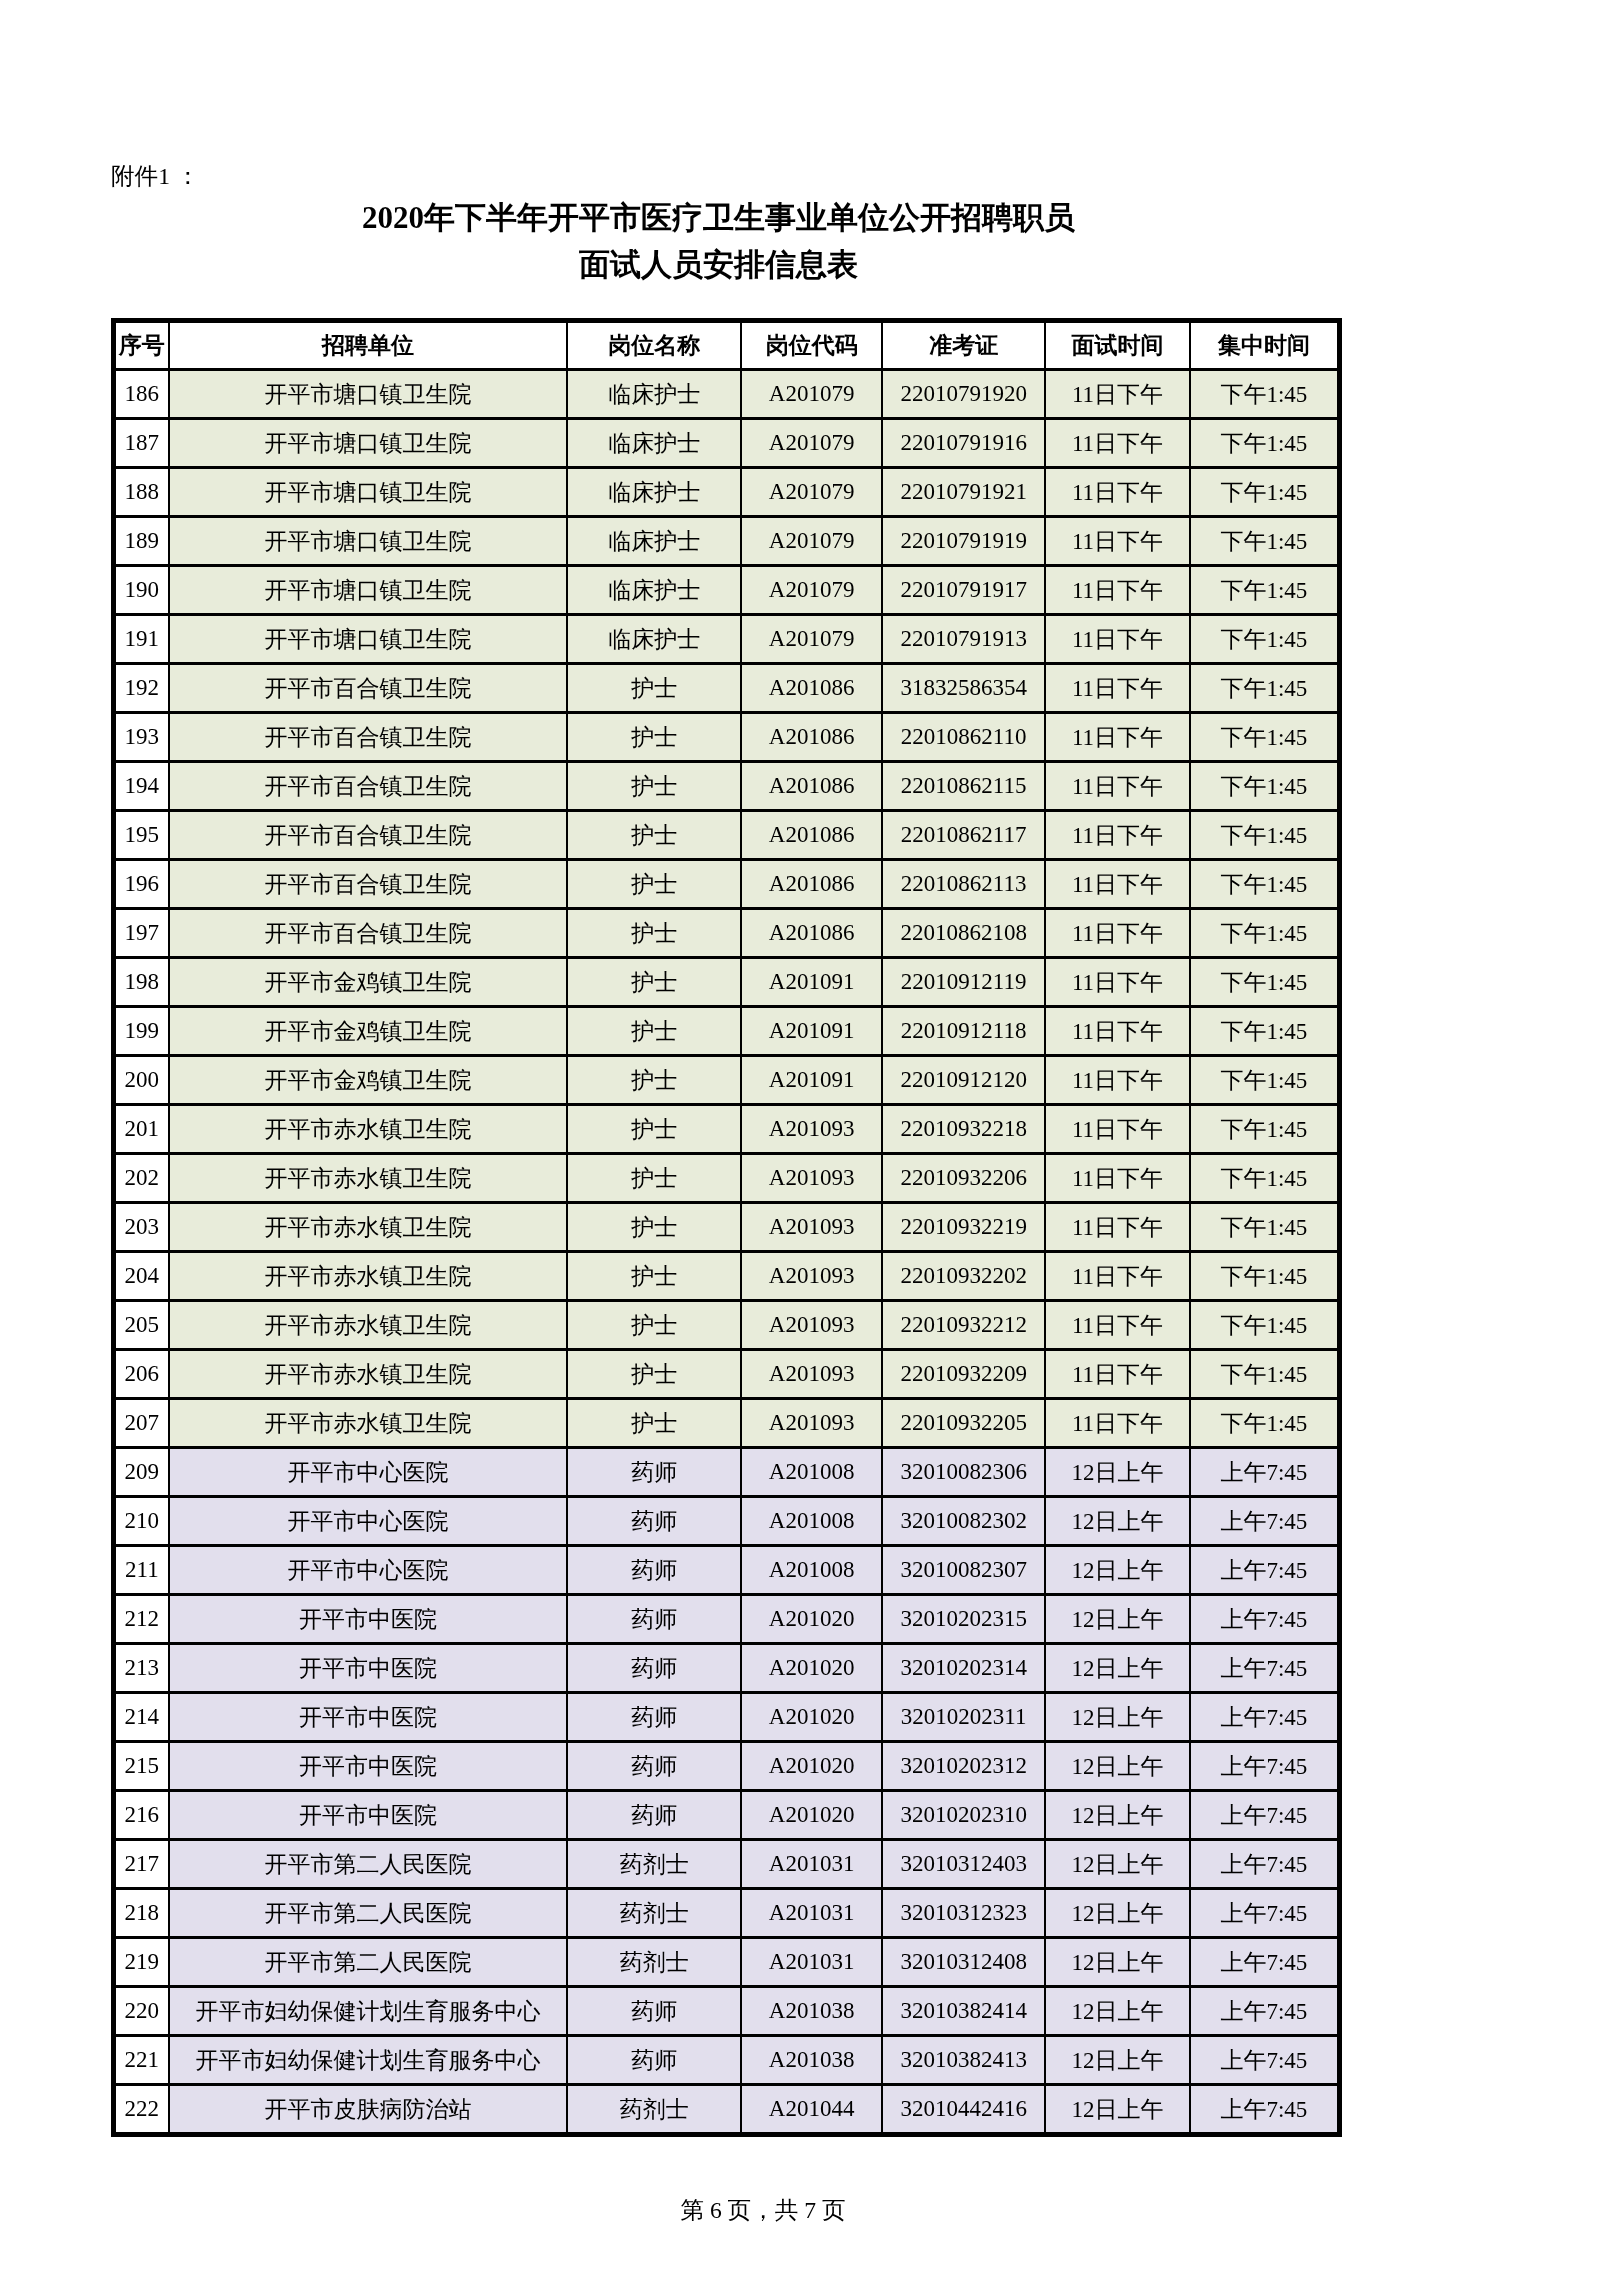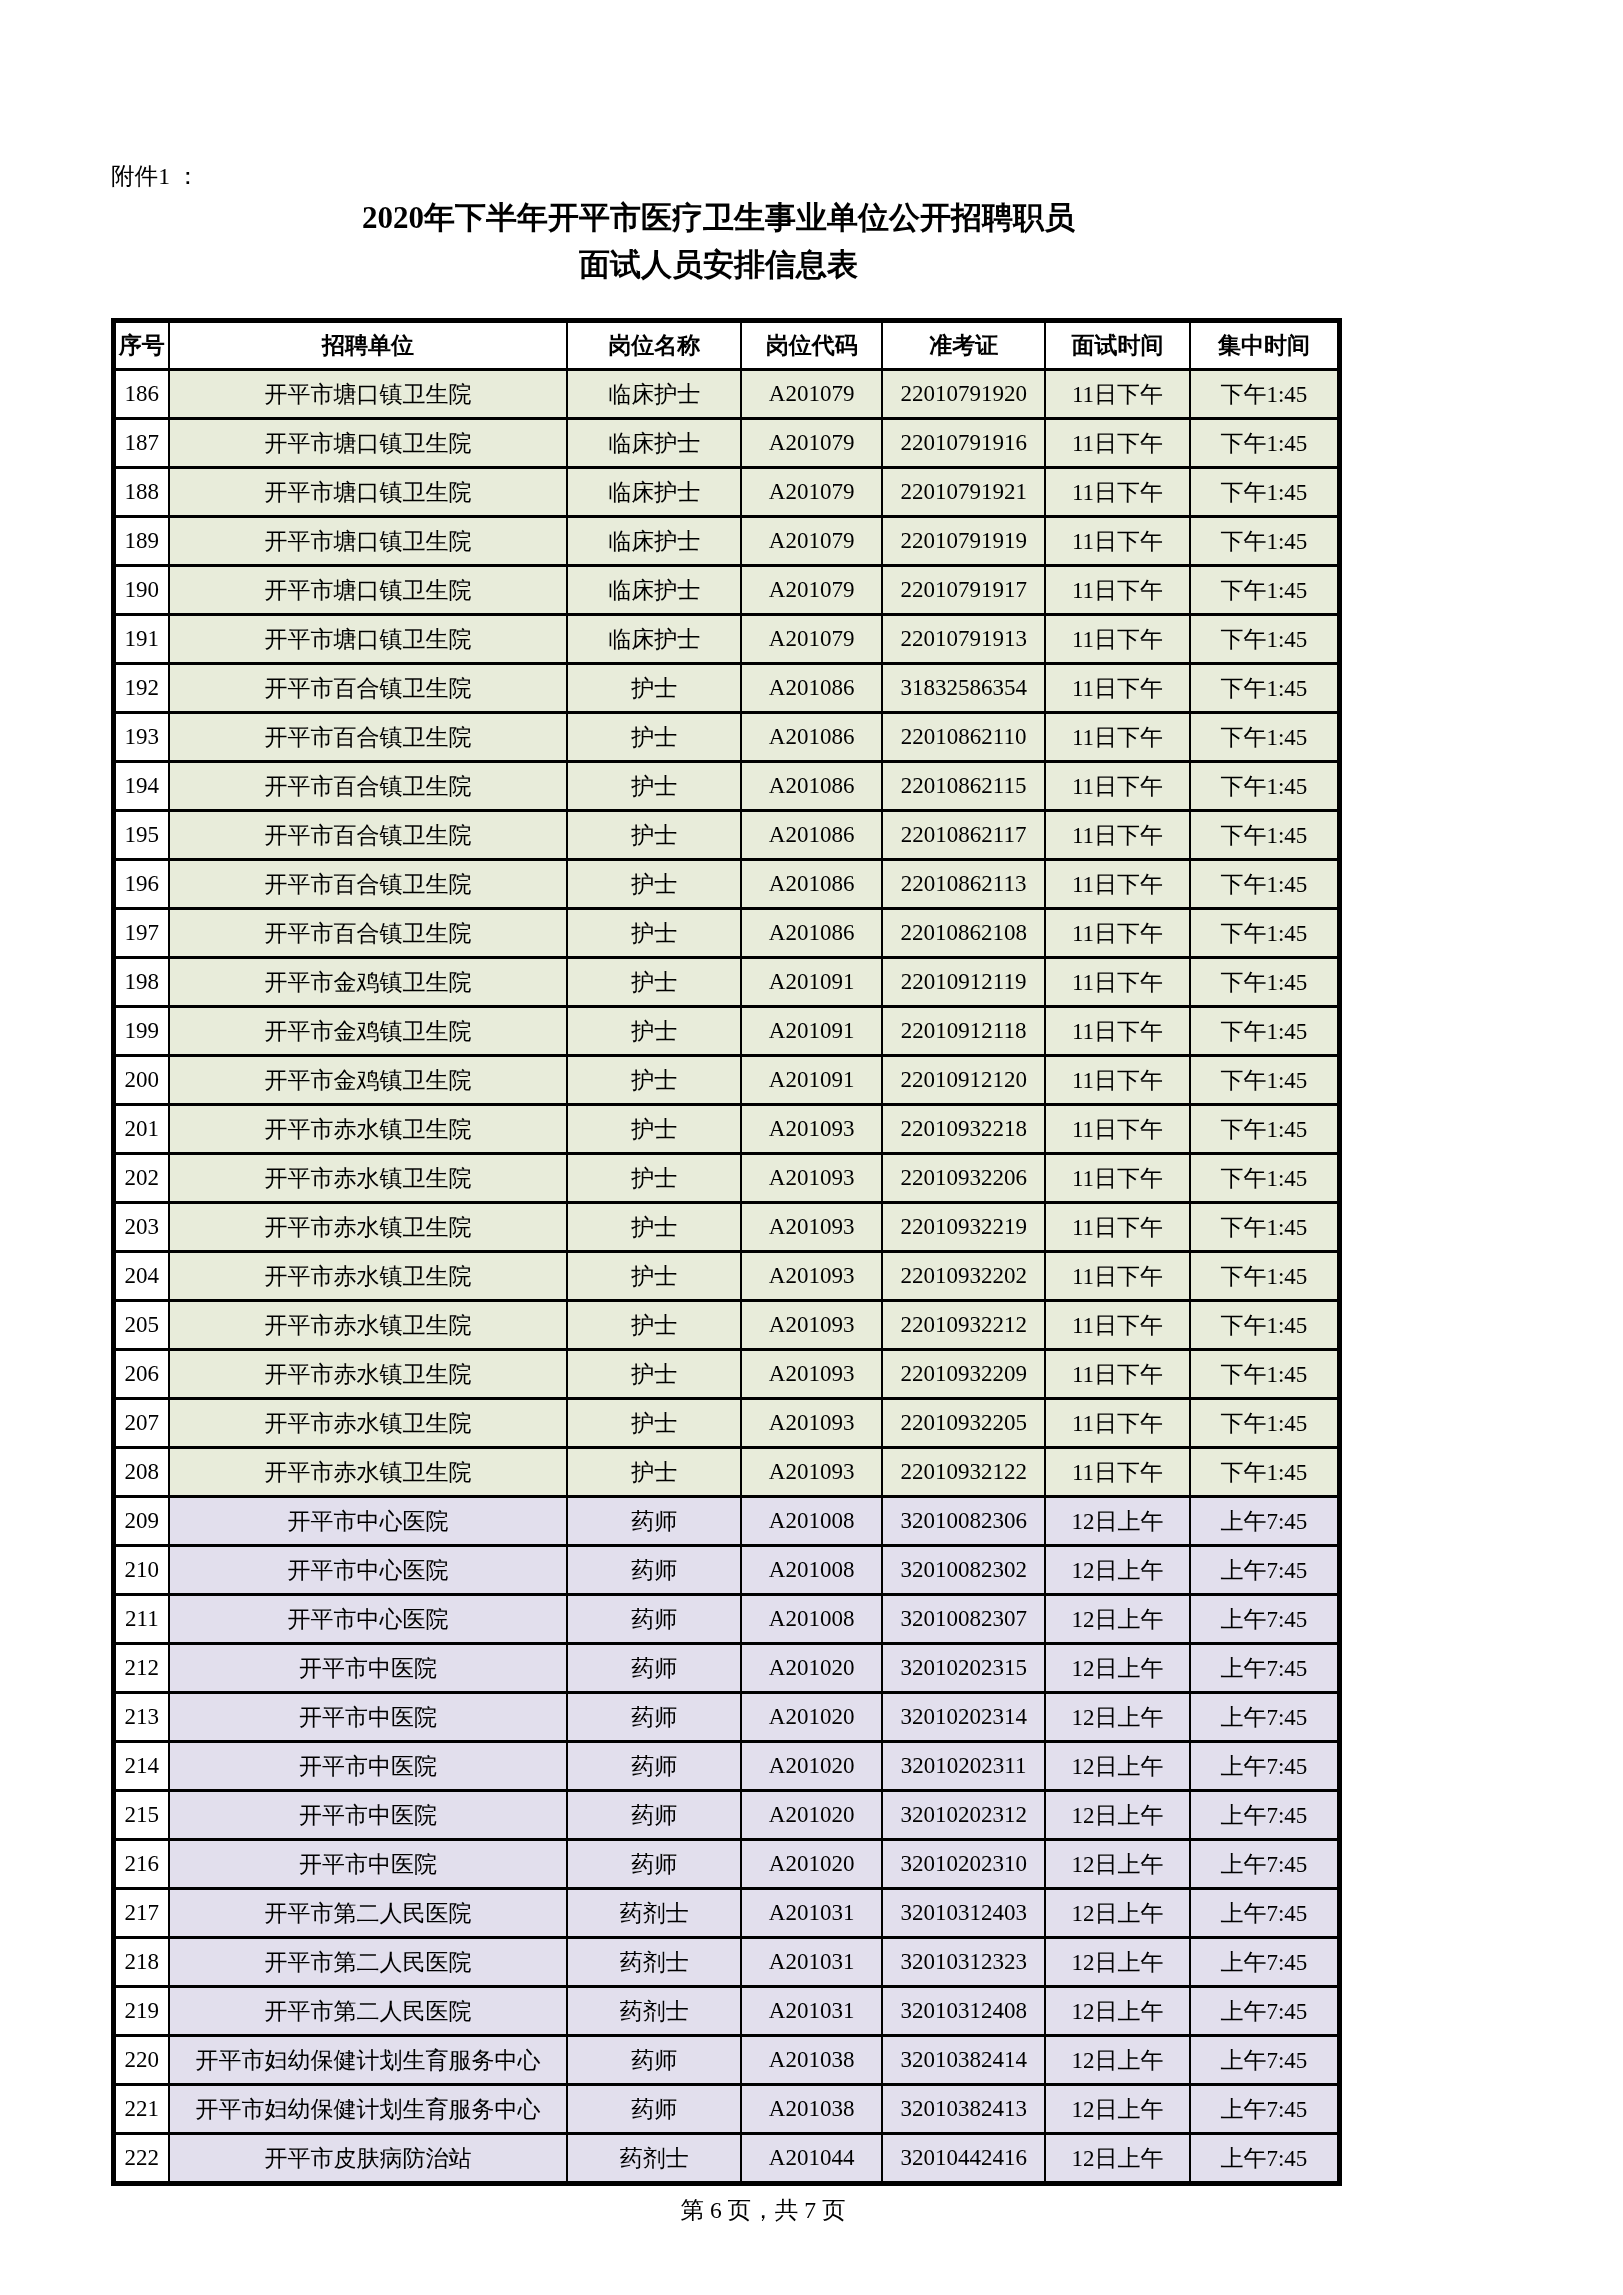--- a/index.html
+++ b/index.html
@@ -279,29 +279,20 @@
       </tr>
       <tr class="green">
         <td class="no-cell">207</td>
         <td>开平市赤水镇卫生院</td>
         <td>护士</td>
         <td>A201093</td>
         <td>22010932205</td>
         <td>11日下午</td>
         <td>下午1:45</td>
       </tr>
-      <tr class="green">
-        <td class="no-cell">208</td>
-        <td>开平市赤水镇卫生院</td>
-        <td>护士</td>
-        <td>A201093</td>
-        <td>22010932122</td>
-        <td>11日下午</td>
-        <td>下午1:45</td>
-      </tr>
       <tr class="purple">
         <td class="no-cell">209</td>
         <td>开平市中心医院</td>
         <td>药师</td>
         <td>A201008</td>
         <td>32010082306</td>
         <td>12日上午</td>
         <td>上午7:45</td>
       </tr>
       <tr class="purple">

